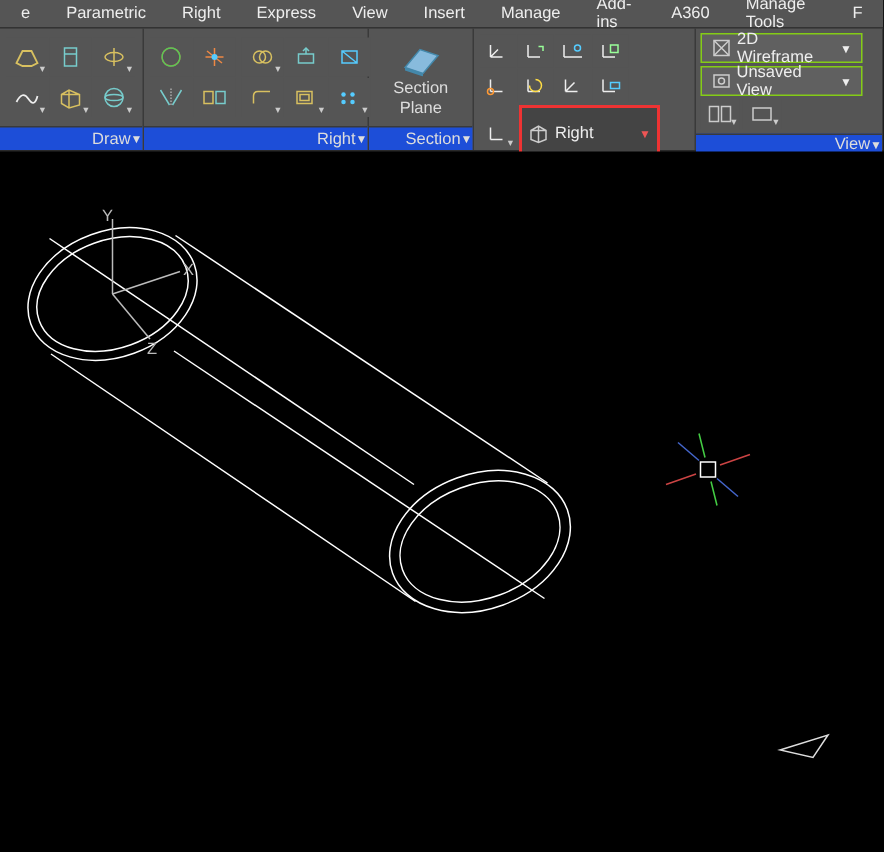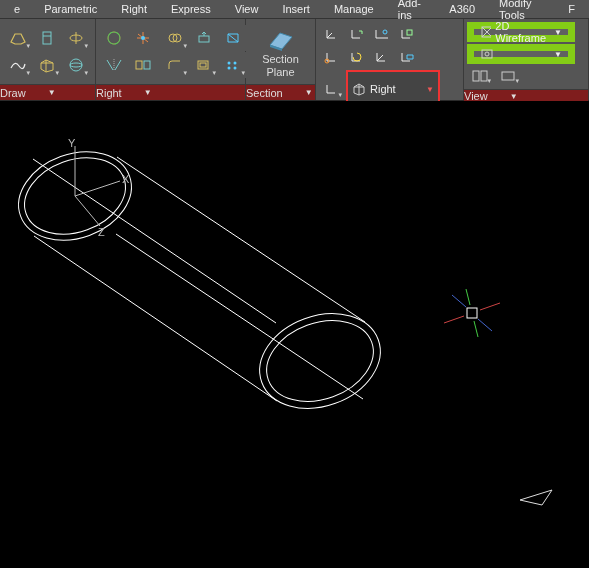--- a/index.html
+++ b/index.html
@@ -2,49 +2,49 @@
 <html><head>
 <meta charset="utf-8">
 <style>
 *{margin:0;padding:0;box-sizing:border-box;font-family:"Segoe UI",Arial,sans-serif;font-size:11px;user-select:none}
 body{background:#000;width:589px;height:568px;overflow:hidden;position:relative}
 .tabbar{background:#555;height:19px;display:flex;align-items:center;padding:0 2px;color:#eee;border-bottom:1px solid #333}
 .tabbar span{padding:0 12px;height:100%;display:flex;align-items:center;cursor:pointer}
 .ribbon{background:#555;height:82px;display:flex;border-bottom:1px solid #2a2a2a}
 .panel{display:flex;flex-direction:column;border-right:1px solid #3a3a3a}
 .panel-body{flex:1;display:flex;align-items:center;padding:2px 4px;gap:2px}
-.panel-title{height:16px;background:#7f1d1d;color:#ddd;display:flex;align-items:center;justify-content:flex-start;font-size:10px;gap:22px;border-top:1px solid #3a3a3a;cursor:pointer}
+.panel-title{height:16px;background:#1d4ed8;color:#ddd;display:flex;align-items:center;justify-content:flex-end;font-size:10px;gap:0;border-top:1px solid #3a3a3a;cursor:pointer}
 .panel-title .arrow{font-size:8px}
 .icogrid{display:grid;grid-template-columns:repeat(3,28px);grid-auto-rows:26px;gap:1px}
 .ico{width:28px;height:26px;display:flex;align-items:center;justify-content:center;background:#555;cursor:pointer;position:relative}
 .ico.dd::after{content:"▾";position:absolute;right:2px;bottom:1px;font-size:7px;color:#ccc}
 .big{display:flex;flex-direction:column;align-items:center;justify-content:center;width:62px;height:56px;cursor:pointer;gap:2px;color:#ddd}
 .cogrid{display:grid;grid-template-columns:repeat(4,24px);grid-auto-rows:22px;gap:1px}
 .cogrid .ico{width:24px;height:22px}
 .namedrop{display:flex;align-items:center;background:#444;border:2px solid #e33;height:22px;padding:17px 4px;gap:4px;color:#eee;width:94px;cursor:pointer}
 .namedrop .dar{margin-left:auto;font-size:8px;color:#e55}
-.viewdrop{display:flex;align-items:center;background:#606060;height:20px;padding:0 6px;gap:4px;color:#eee;width:108px;cursor:pointer;border:7px solid #84cc16}
+.viewdrop{display:flex;align-items:center;background:#606060;height:20px;padding:0 6px;gap:4px;color:#eee;width:108px;cursor:pointer;border:1px solid #84cc16}
 .viewdrop .dar{margin-left:auto;font-size:8px}
 .canvas{position:absolute;left:0;top:101px;right:0;bottom:0;background:#000}
 svg{display:block}
 </style>
 </head>
 <body>
 
 <div class="tabbar">
   <span>e</span>
   <span>Parametric</span>
   <span>Right</span>
   <span>Express</span>
   <span>View</span>
   <span>Insert</span>
   <span>Manage</span>
   <span>Add-ins</span>
   <span>A360</span>
-  <span>Modify Tools</span>
+  <span>Manage Tools</span>
   <span>F</span>
 </div>
 
 <div class="ribbon">
 
   <div class="panel" style="width:96px">
     <div class="panel-body">
       <div class="icogrid">
         <div class="ico dd">
             <svg width="18" height="16">
@@ -256,20 +256,21 @@
             <path d="M2 2 L12 12 M12 2 L2 12" stroke="#ccc"></path>
           </svg>
         <span>2D Wireframe</span>
         <span class="dar">▼</span>
       </div>
       <div class="viewdrop">
         <svg width="14" height="14">
             <rect x="2" y="3" width="10" height="8" fill="none" stroke="#ccc"></rect>
             <circle cx="7" cy="7" r="2" fill="none" stroke="#ccc"></circle>
           </svg>
+        <span>Unsaved View</span>
         <span class="dar">▼</span>
       </div>
       <div style="display:flex;gap:2px">
         <div class="ico dd" style="width:26px;height:20px">
             <svg width="16" height="12">
               <rect x="1" y="1" width="6" height="10" fill="none" stroke="#ccc"></rect>
               <rect x="9" y="1" width="6" height="10" fill="none" stroke="#ccc"></rect>
             </svg>
           </div>
         <div class="ico dd" style="width:26px;height:20px">

